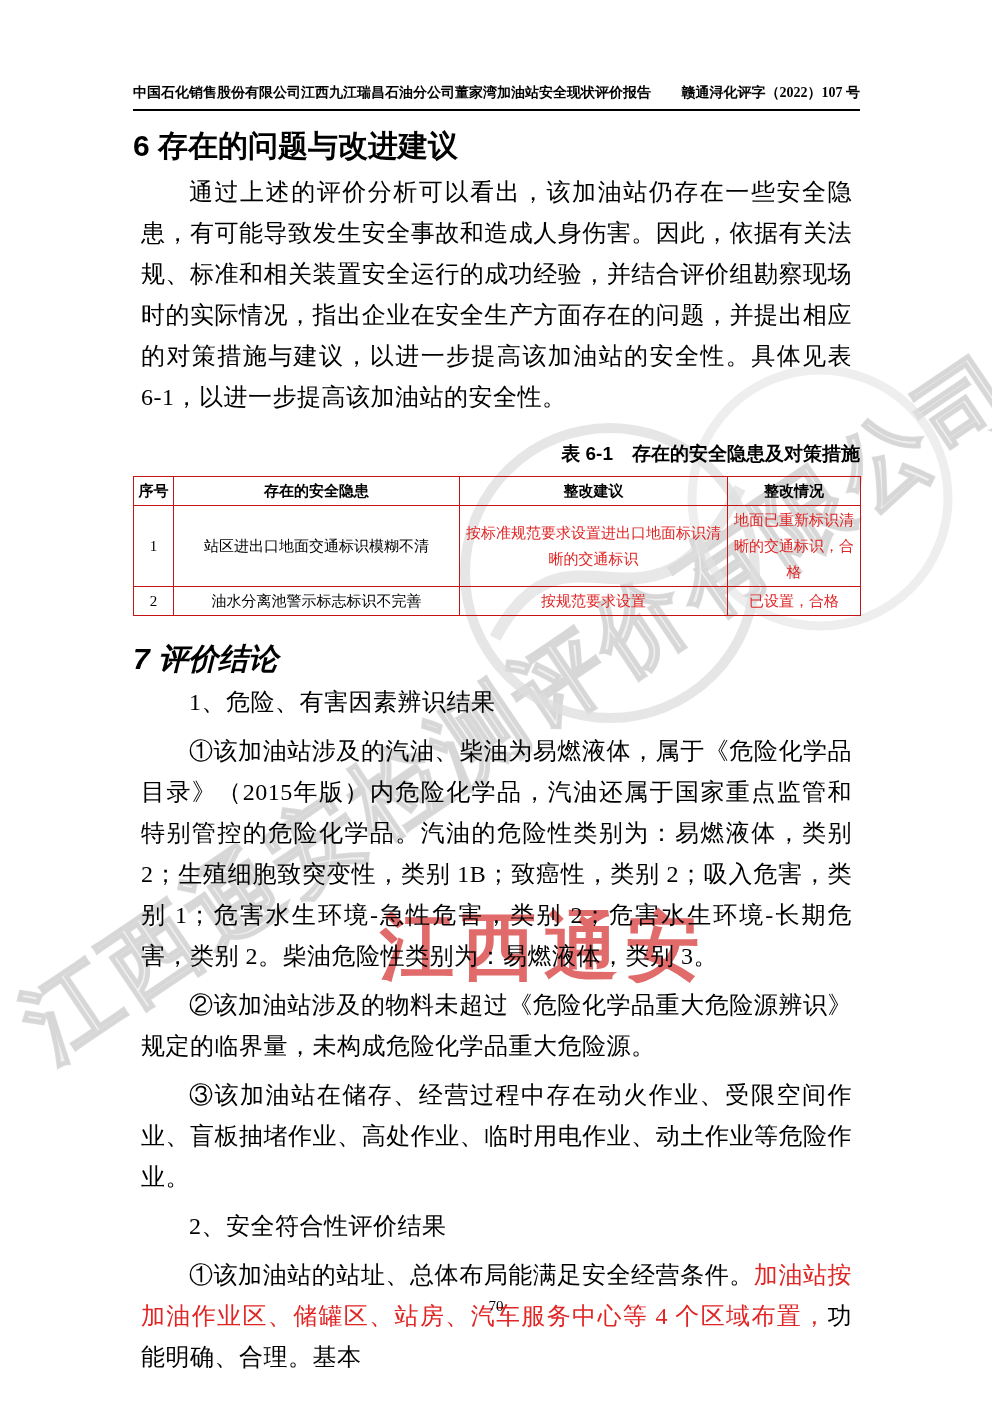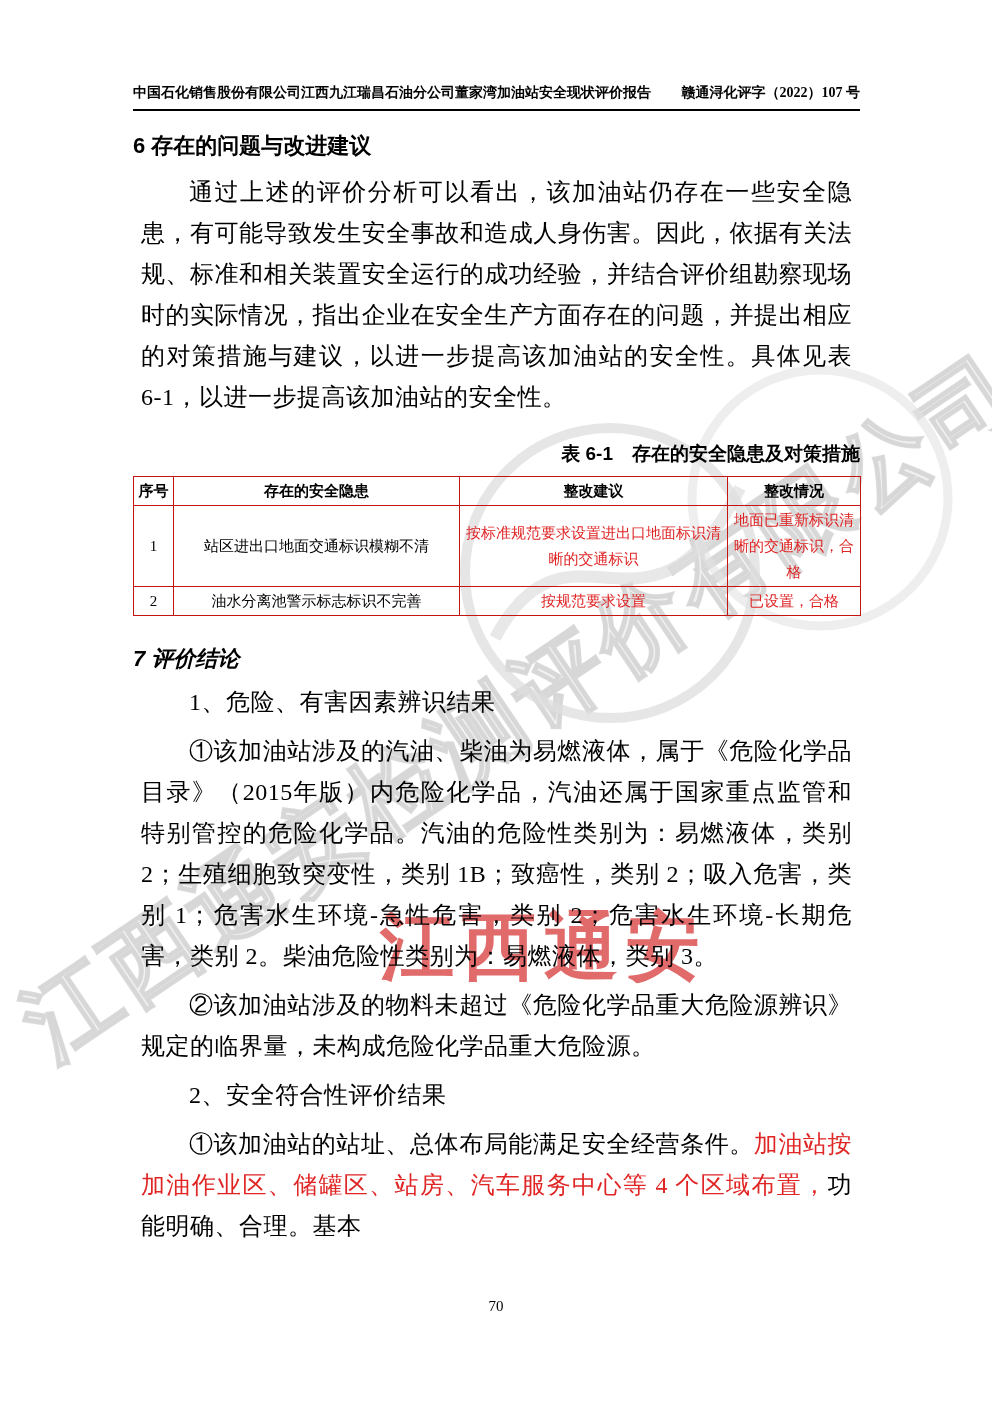--- a/index.html
+++ b/index.html
@@ -48,21 +48,21 @@
   .doc-header {
     display: flex; justify-content: space-between; align-items: flex-end;
     font-size: 14px; font-weight: bold;
     padding-bottom: 7px;
     border-bottom: 2px solid #000;
   }
   .doc-header span { white-space: nowrap; }
 
   .sec-heading {
     font-family: "Liberation Sans", sans-serif;
-    font-size: 22px; font-weight: bold;
+    font-size: 30px; font-weight: bold;
     line-height: 30px;
     margin: 20px 0 0 0;
   }
   .sec-heading.seven { margin-top: 28px; font-style: italic; }
 
   .body-par {
     font-size: 24px;
     line-height: 41px;
     letter-spacing: 0.5px;
     text-align: justify;
@@ -163,20 +163,21 @@
           <td class="red">已设置，合格</td>
         </tr>
       </tbody>
     </table>
 
     <h2 class="sec-heading seven">7 评价结论</h2>
 
     <p class="body-par sub-first">1、危险、有害因素辨识结果</p>
     <p class="body-par">①该加油站涉及的汽油、柴油为易燃液体，属于《危险化学品目录》（2015年版）内危险化学品，汽油还属于国家重点监管和特别管控的危险化学品。汽油的危险性类别为：易燃液体，类别 2；生殖细胞致突变性，类别 1B；致癌性，类别 2；吸入危害，类别 1；危害水生环境-急性危害，类别 2；危害水生环境-长期危害，类别 2。柴油危险性类别为：易燃液体，类别 3。</p>
     <p class="body-par">②该加油站涉及的物料未超过《危险化学品重大危险源辨识》规定的临界量，未构成危险化学品重大危险源。</p>
+    <p class="body-par">③该加油站在储存、经营过程中存在动火作业、受限空间作业、盲板抽堵作业、高处作业、临时用电作业、动土作业等危险作业。</p>
     <p class="body-par">2、安全符合性评价结果</p>
     <p class="body-par"><span>①该加油站的站址、总体布局能满足安全经营条件。</span><span class="red">加油站按加油作业区、储罐区、站房、汽车服务中心等 4 个区域布置，</span><span>功能明确、合理。基本</span></p>
 
   </div>
 
   <div class="page-number">70</div>
 
 </div>
 
 </body></html>

